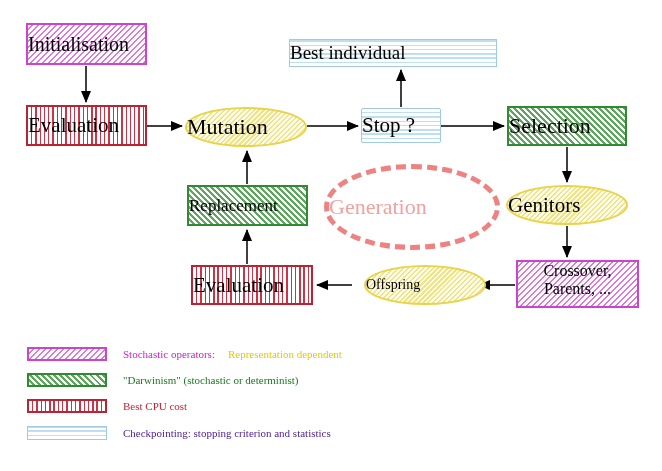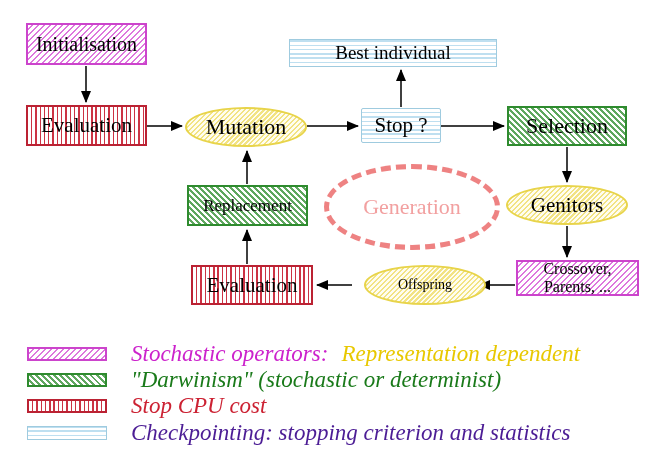--- a/index.html
+++ b/index.html
@@ -1,21 +1,21 @@
 <!DOCTYPE html>
 <html><head>
 <meta charset="utf-8">
 <style>
   html,body{margin:0;padding:0;background:#ffffff;}
   #canvas{
     position:relative;width:662px;height:471px;background:#ffffff;overflow:hidden;
     font-family:"Liberation Serif","DejaVu Serif",serif;
   }
   .node{
-    position:absolute;display:flex;align-items:center;justify-content:center;
+    position:absolute;display:flex;align-items:center;
     box-sizing:border-box;color:#000;text-align:center;white-space:nowrap;
   }
   
   .hatch-magenta{
     border:2px solid #cc44cc;
     background:repeating-linear-gradient(135deg,#ffffff 0px,#ffffff 2.8px,#dd77dd 2.8px,#dd77dd 4.2px);
   }
   
   .stripe-red{
     border:2px solid #bb2233;
@@ -40,21 +40,21 @@
     border:5px dashed #ee8282;border-radius:50%;
     color:#f2a0a0;background:transparent;
   }
   #arrows{position:absolute;left:0;top:0;width:662px;height:471px;pointer-events:none;}
   .legend-row{
     position:absolute;left:27px;display:flex;align-items:center;height:20px;
   }
   .swatch{width:80px;height:14px;box-sizing:border-box;flex:0 0 auto;}
   .swatch.hatch-magenta,.swatch.stripe-red,.swatch.hatch-green{border-width:2px;}
   .swatch.stripe-cyan{border-width:1px;}
-  .legend-text{margin-left:24px;font-size:23px;white-space:nowrap;font-style:italic;}
+  .legend-text{margin-left:16px;font-size:11px;white-space:nowrap;}
   .legend-text .t2{margin-left:13px;}
   .c-magenta{color:#cc22cc;}
   .c-gold{color:#e8c800;}
   .c-green{color:#1a7a1a;}
   .c-red{color:#cc2233;}
   .c-cyan{color:#4c1d95;}
   .two-line{line-height:1.12;font-size:16px;}
 </style>
 </head>
 <body>
@@ -101,21 +101,21 @@
   </div>
 
   <div class="node hatch-green" style="left:507px;top:106px;width:120px;height:40px;font-size:22px;">
     <span>Selection</span>
   </div>
 
   <div class="node ellipse-yellow" style="left:506px;top:185px;width:122px;height:40px;font-size:21px;">
     <span>Genitors</span>
   </div>
 
-  <div class="node hatch-magenta two-line" style="left:516px;top:260px;width:123px;height:36px;flex-direction:column;">
+  <div class="node hatch-magenta two-line" style="left:516px;top:260px;width:123px;height:48px;flex-direction:column;">
     <div>Crossover,</div>
     <div>Parents, ...</div>
   </div>
 
   <div class="node ellipse-yellow" style="left:364px;top:265px;width:122px;height:40px;font-size:14px;">
     <span>Offspring</span>
   </div>
 
   <div class="node stripe-red" style="left:191px;top:265px;width:122px;height:40px;font-size:21px;">
     <span>Evaluation</span>
@@ -139,21 +139,21 @@
   <div class="legend-row" style="top:370px;">
     <div class="swatch hatch-green"></div>
     <div class="legend-text">
       <span class="c-green">"Darwinism" (stochastic or determinist)</span>
     </div>
   </div>
 
   <div class="legend-row" style="top:396px;">
     <div class="swatch stripe-red"></div>
     <div class="legend-text">
-      <span class="c-red">Stop CPU cost</span>
+      <span class="c-red">Best CPU cost</span>
     </div>
   </div>
 
   <div class="legend-row" style="top:423px;">
     <div class="swatch stripe-cyan"></div>
     <div class="legend-text">
       <span class="c-cyan">Checkpointing: stopping criterion and statistics</span>
     </div>
   </div>
 

